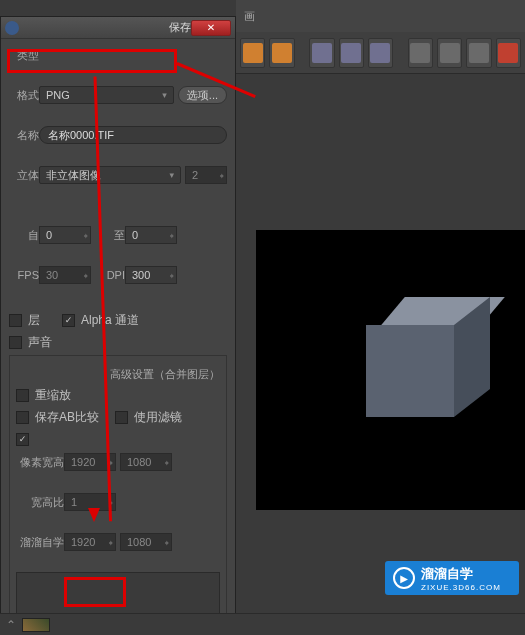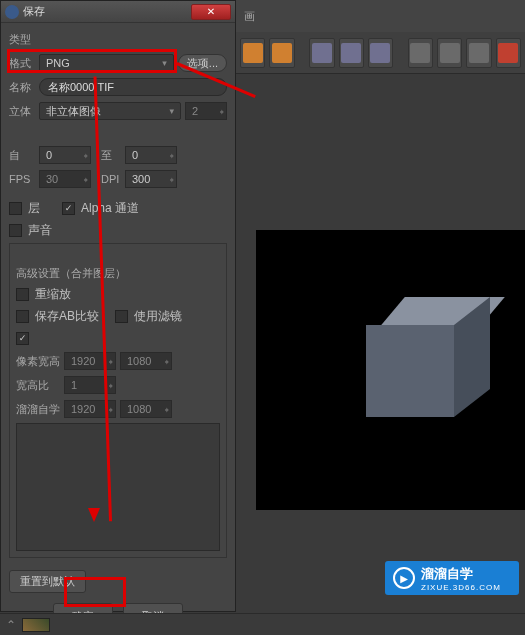--- a/index.html
+++ b/index.html
@@ -9,25 +9,26 @@
       background: #3a3a3a;
       color: #c0c0c0;
       width: 525px;
       height: 635px;
       overflow: hidden;
       position: relative;
     }
     .dialog {
       position: absolute;
       left: 0;
-      top: 0;
+      top: 16px;
       width: 236px;
       height: 612px;
       background: #444444;
       border: 1px solid #222;
+      text-align: right;
     }
     .titlebar {
       background: linear-gradient(#555, #444);
       height: 22px;
       display: flex;
       align-items: center;
       padding: 0 4px;
       border-bottom: 1px solid #333;
     }
     .titlebar-icon {
@@ -46,21 +47,21 @@
       align-items: center;
       justify-content: center;
       color: #fff;
       font-size: 10px;
       cursor: pointer;
     }
     .dialog-body { padding: 6px 8px; }
     .row {
       display: flex;
       align-items: center;
-      margin-bottom: 4px;
+      margin-bottom: 20px;
       height: 20px;
     }
     .row-label {
       width: 30px;
       color: #aaa;
       font-size: 11px;
     }
     .row-label.wide { width: 48px; }
     .dropdown {
       flex: 1;
@@ -444,21 +445,21 @@
       <div style="width:10px"></div>
       <div class="checkbox checked"></div>
       <span>Alpha 通道</span>
     </div>
     <div class="checkbox-row">
       <div class="checkbox"></div>
       <span>声音</span>
     </div>
 
     <div class="fieldset">
-      <div class="section-label" style="margin-top:16px">高级设置（合并图层）</div>
+      <div class="section-label" style="margin-top:5px">高级设置（合并图层）</div>
       <div class="checkbox-row">
         <div class="checkbox"></div>
         <span>重缩放</span>
       </div>
       <div class="checkbox-row">
         <div class="checkbox"></div>
         <span>保存AB比较</span>
         <div class="checkbox" style="margin-left:10px"></div>
         <span>使用滤镜</span>
       </div>

